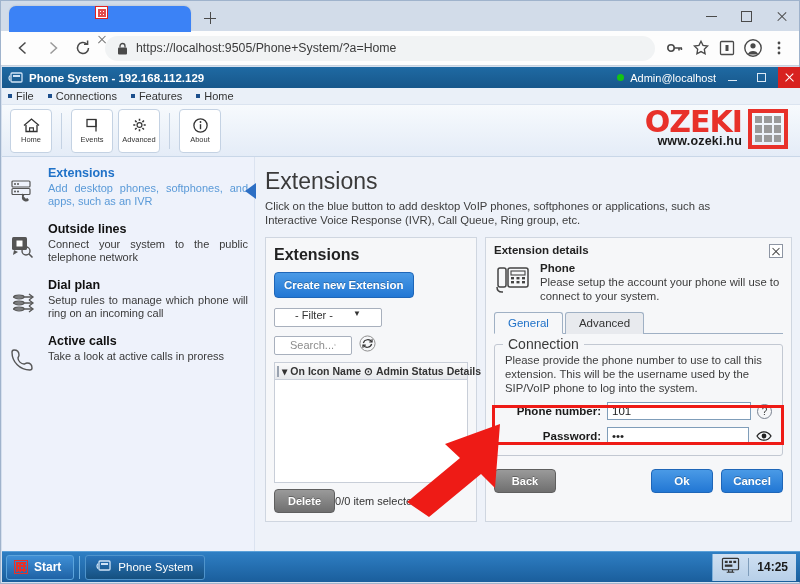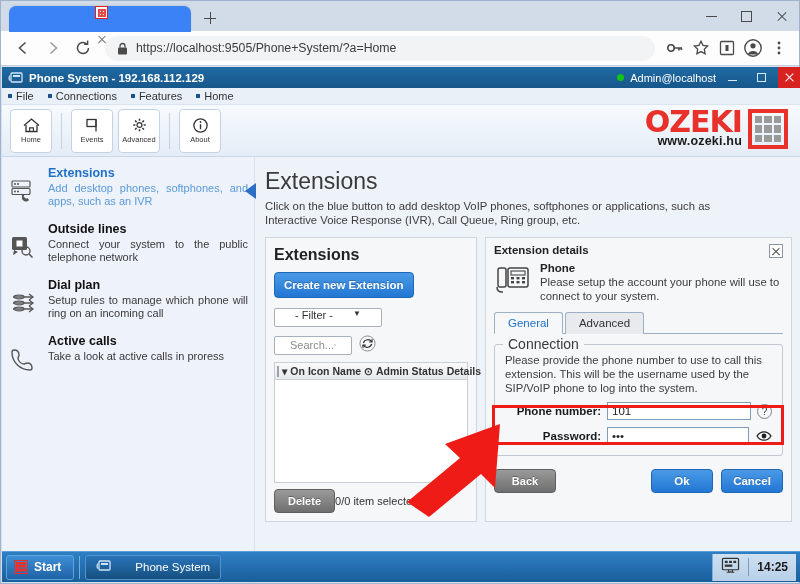--- a/index.html
+++ b/index.html
@@ -332,21 +332,21 @@
   }
   .start-ico { width: 14px; height: 14px; border: 1.5px solid #e8312a; position: relative; }
   .start-ico:before {
     content:""; position:absolute; inset:1px;
     background:
       repeating-linear-gradient(to right,#e8312a 0 2px,transparent 2px 3.5px),
       repeating-linear-gradient(to bottom,#e8312a 0 2px,transparent 2px 3.5px);
   }
   .tb-sep { width: 1px; height: 23px; background: #6fb0e0; }
   .tb-task {
-    display: flex; align-items: center; gap: 24px; height: 25px; padding: 0 10px;
+    display: flex; align-items: center; gap: 7px; height: 25px; padding: 0 10px;
     border-radius: 3px; background: linear-gradient(to bottom,#2a74ba,#15507f);
     border: 1px solid #4f94cc; color: #fff; font-size: 11.5px; min-width: 120px;
   }
   .tray {
     margin-left: auto; display: flex; align-items: center; gap: 8px;
     background: linear-gradient(to bottom,#cfe0f2,#b7cfe8);
     height: 27px; padding: 0 8px; border-left: 1px solid #7fb0da;
     color: #1a1a1a; font-size: 12px; font-weight: bold;
   }
   .tray-sep { width: 1px; height: 18px; background: #7f9dbb; }

